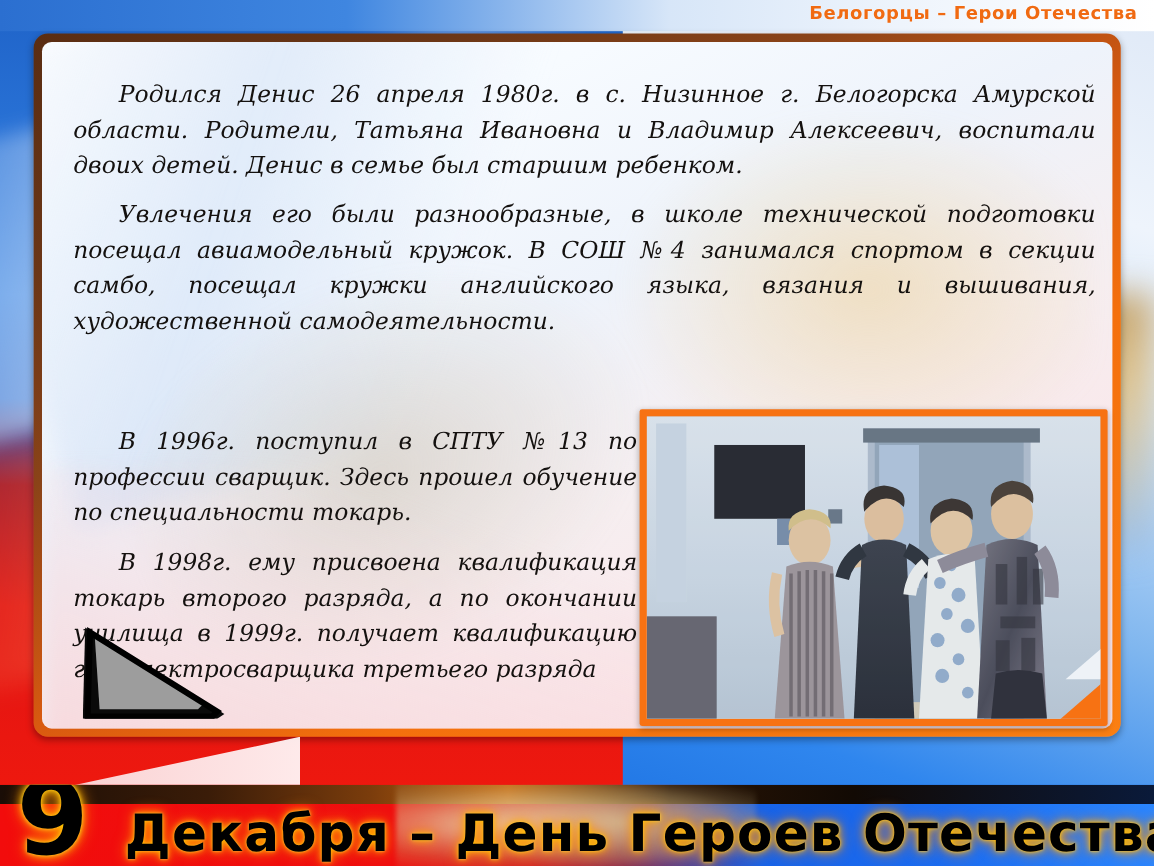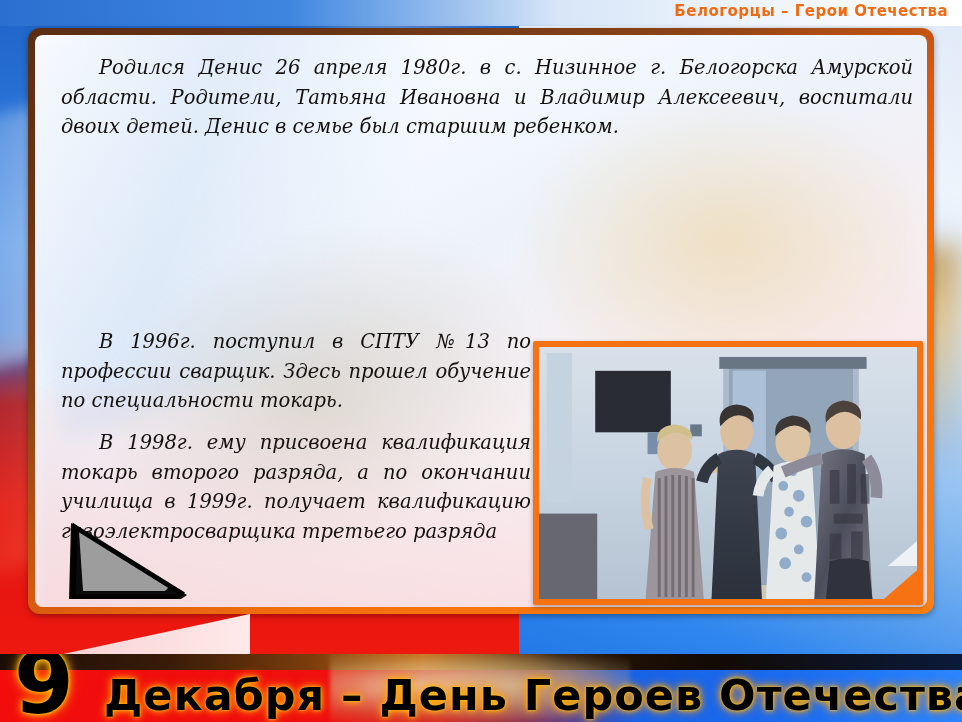--- a/index.html
+++ b/index.html
@@ -79,21 +79,21 @@
 
   
   .text-col{
     position:absolute;left:26px;top:18px;width:852px;
     font-family:"DejaVu Serif", serif;
     font-style:italic;
     font-size:19.5px;
     line-height:1.52;
     color:#14110f;
   }
-  .text-col p{margin:0 0 2px 0;text-indent:38px;text-align:justify;}
+  .text-col p{margin:11px 0 2px 0;text-indent:38px;text-align:justify;}
   .text-col p.gap{margin-top:12px;}
   .narrow{width:470px;}
   .narrow p{text-align:justify;}
 
   
   .photo-frame{
     position:absolute;left:533px;top:341px;width:390px;height:264px;
     background:#f77213;
     padding:6px;box-sizing:border-box;
     border-radius:2px;
@@ -176,23 +176,24 @@
   <div class="frame-outer">
     <div class="frame-inner">
 
       <div class="page-ghost-a"></div>
       <div class="page-ghost-b"></div>
       <div class="page-ghost-c"></div>
       <div class="page-ghost-d"></div>
 
       <div class="text-col">
         <p>Родился Денис 26 апреля 1980г. в с. Низинное г. Белогорска Амурской области. Родители, Татьяна Ивановна и Владимир Алексеевич, воспитали двоих детей. Денис в семье был старшим ребенком.</p>
+        <p>Увлечения его были разнообразные, в школе технической подготовки посещал авиамодельный кружок. В СОШ №4 занимался спортом в секции самбо, посещал кружки английского языка, вязания и вышивания, художественной самодеятельности.</p>
       </div>
 
-      <div class="text-col narrow" style="top:292px;">
+      <div class="text-col narrow" style="top:307px;">
         <p>В 1996г. поступил в СПТУ №13 по профессии сварщик. Здесь прошел обучение по специальности токарь.</p>
         <p class="gap">В 1998г. ему присвоена квалификация токарь второго разряда, а по окончании училища в 1999г. получает квалификацию газоэлектросварщика третьего разряда</p>
       </div>
 
       <svg class="corner-fold" viewBox="0 0 120 78">
         <path d="M2 2 L118 74 L112 78 L0 78 Z" fill="#0a0a0a"></path>
         <path d="M10 10 L100 66 L96 70 L14 70 Z" fill="#cfcfcf" opacity=".75"></path>
         <path d="M6 6 L112 72 L108 76 L4 76 Z" fill="none" stroke="#000" stroke-width="5"></path>
       </svg>
 

